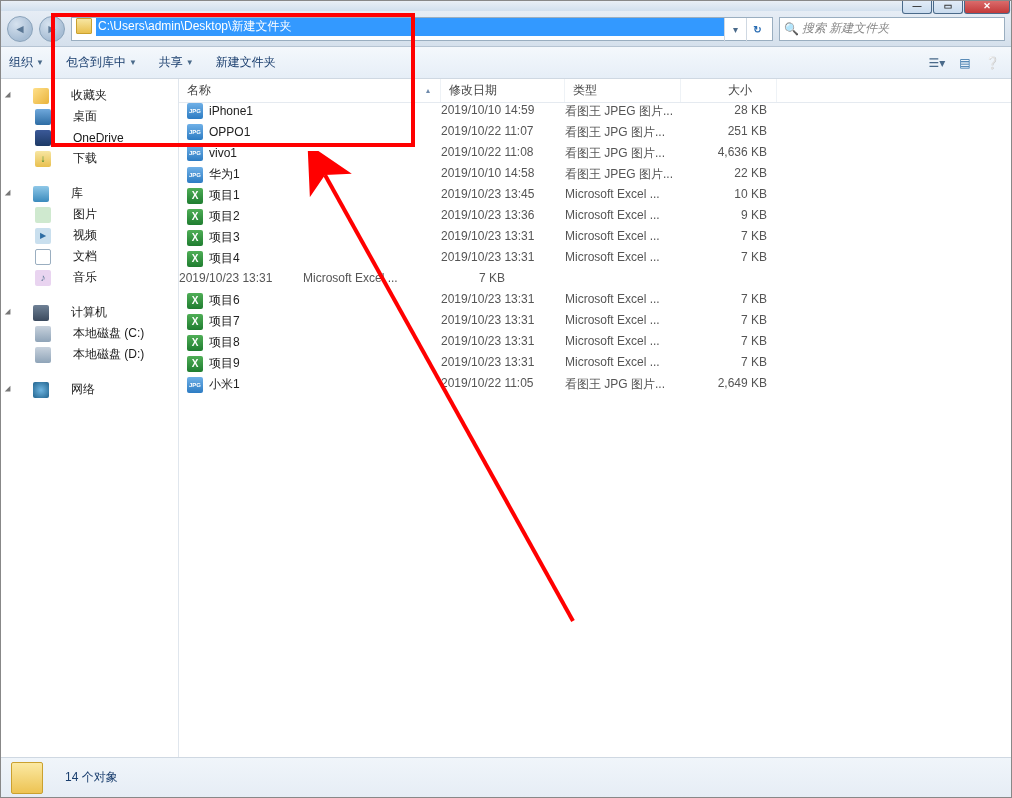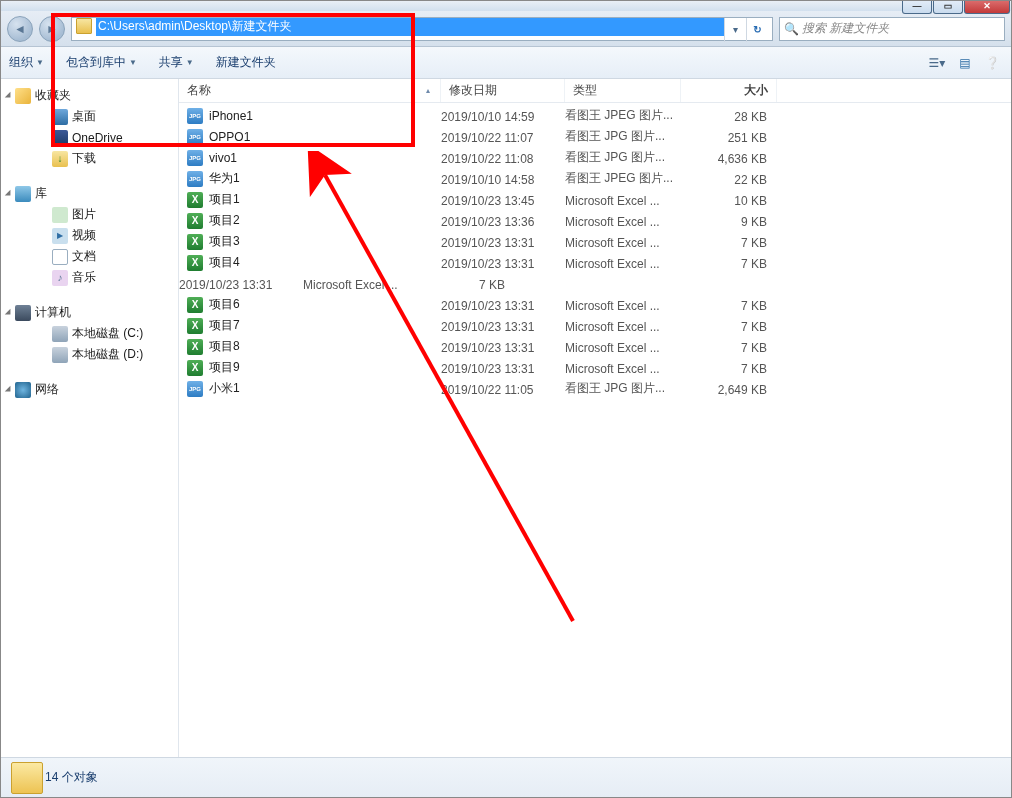--- a/index.html
+++ b/index.html
@@ -133,29 +133,29 @@
     width:178px;
     border-right:1px solid #e0e6ed;
     padding:6px 0;
     overflow:hidden;
   }
   .sb-group { margin-bottom:14px;}
   .sb-head, .sb-item {
     display:flex;align-items:center;
     height:21px;
     padding-left:16px;
-    gap:4px;
+    gap:22px;
     color:#1a1a1a;
   }
   .sb-head .tri {
     width:0;height:0;border-left:4px solid #777;border-top:4px solid transparent;border-bottom:4px solid transparent;
     transform:rotate(45deg);
     margin-left:-10px;margin-right:0px;
   }
-  .sb-item { padding-left:51px; }
+  .sb-item { padding-left:34px; }
   .sb-icon {
     width:16px;height:16px;flex-shrink:0;
     border-radius:2px;
   }
   .ic-fav{background:linear-gradient(135deg,#ffe08a,#e9b33a);}
   .ic-desktop{background:linear-gradient(to bottom,#6fa8dc,#2e6da4);}
   .ic-cloud{background:linear-gradient(to bottom,#3b5998,#1d3a66);}
   .ic-down{background:linear-gradient(to bottom,#f7e6a2,#e9c04f);position:relative;}
   .ic-down::after{content:"↓";position:absolute;inset:0;display:flex;align-items:center;justify-content:center;font-size:10px;color:#1a7a1a;font-weight:bold;}
   .ic-lib{background:linear-gradient(to bottom,#8fc8e8,#3b8bbd);}
@@ -180,47 +180,47 @@
     align-items:center;
     border-bottom:1px solid #e5eaf0;
     color:#444;
     font-size:12px;
     user-select:none;
   }
   .col-headers > div { padding-left:8px; border-right:1px solid #eef2f6; height:100%; display:flex;align-items:center;}
   .col-name{width:262px;}
   .col-date{width:124px;}
   .col-type{width:116px;}
-  .col-size{width:96px;justify-content:flex-end;padding-right:8px;font-weight:bold;}
+  .col-size{width:96px;justify-content:flex-end;padding-right:24px;}
   .sort-ind{font-size:8px;color:#6e8aab;margin-left:auto;margin-right:10px;}
   .rows { overflow:auto; }
   .row {
     display:flex;
     height:21px;
-    align-items:flex-end;
+    align-items:flex-start;
     font-size:12px;
     color:#222;
   }
   .row .c-name{width:262px;padding-left:8px;display:flex;align-items:center;gap:6px;}
   .row .c-date{width:124px;color:#555;}
   .row .c-type{width:116px;color:#555;white-space:nowrap;overflow:hidden;text-overflow:ellipsis;}
   .row .c-size{width:96px;text-align:right;padding-right:10px;color:#555;}
   .fi {width:16px;height:16px;border-radius:2px;flex-shrink:0;}
   .fi-jpg{background:linear-gradient(to bottom,#6fb0e7,#2d7cc3);position:relative;}
   .fi-jpg::after{content:"JPG";position:absolute;inset:0;display:flex;align-items:center;justify-content:center;font-size:6px;font-weight:bold;color:#fff;}
   .fi-xls{background:linear-gradient(to bottom,#4fae56,#1f7d30);position:relative;}
   .fi-xls::after{content:"X";position:absolute;inset:0;display:flex;align-items:center;justify-content:center;color:#fff;font-size:10px;font-weight:bold;}
   
   .statusbar {
     height:40px;
     background:linear-gradient(to bottom,#f0f5fa,#e6edf5);
     border-top:1px solid #cfd8e2;
     display:flex;align-items:center;
     padding:0 10px;
-    gap:2px;
+    gap:22px;
     color:#1a3e6e;
   }
   .status-ic{width:32px;height:32px;background:linear-gradient(to bottom,#fbe9a3,#edc353);border:1px solid #caa12f;border-radius:2px;}
   
   .anno {
     position:absolute;
     left:50px; top:12px;
     width:364px; height:134px;
     border:4px solid #ff0000;
     pointer-events:none;

